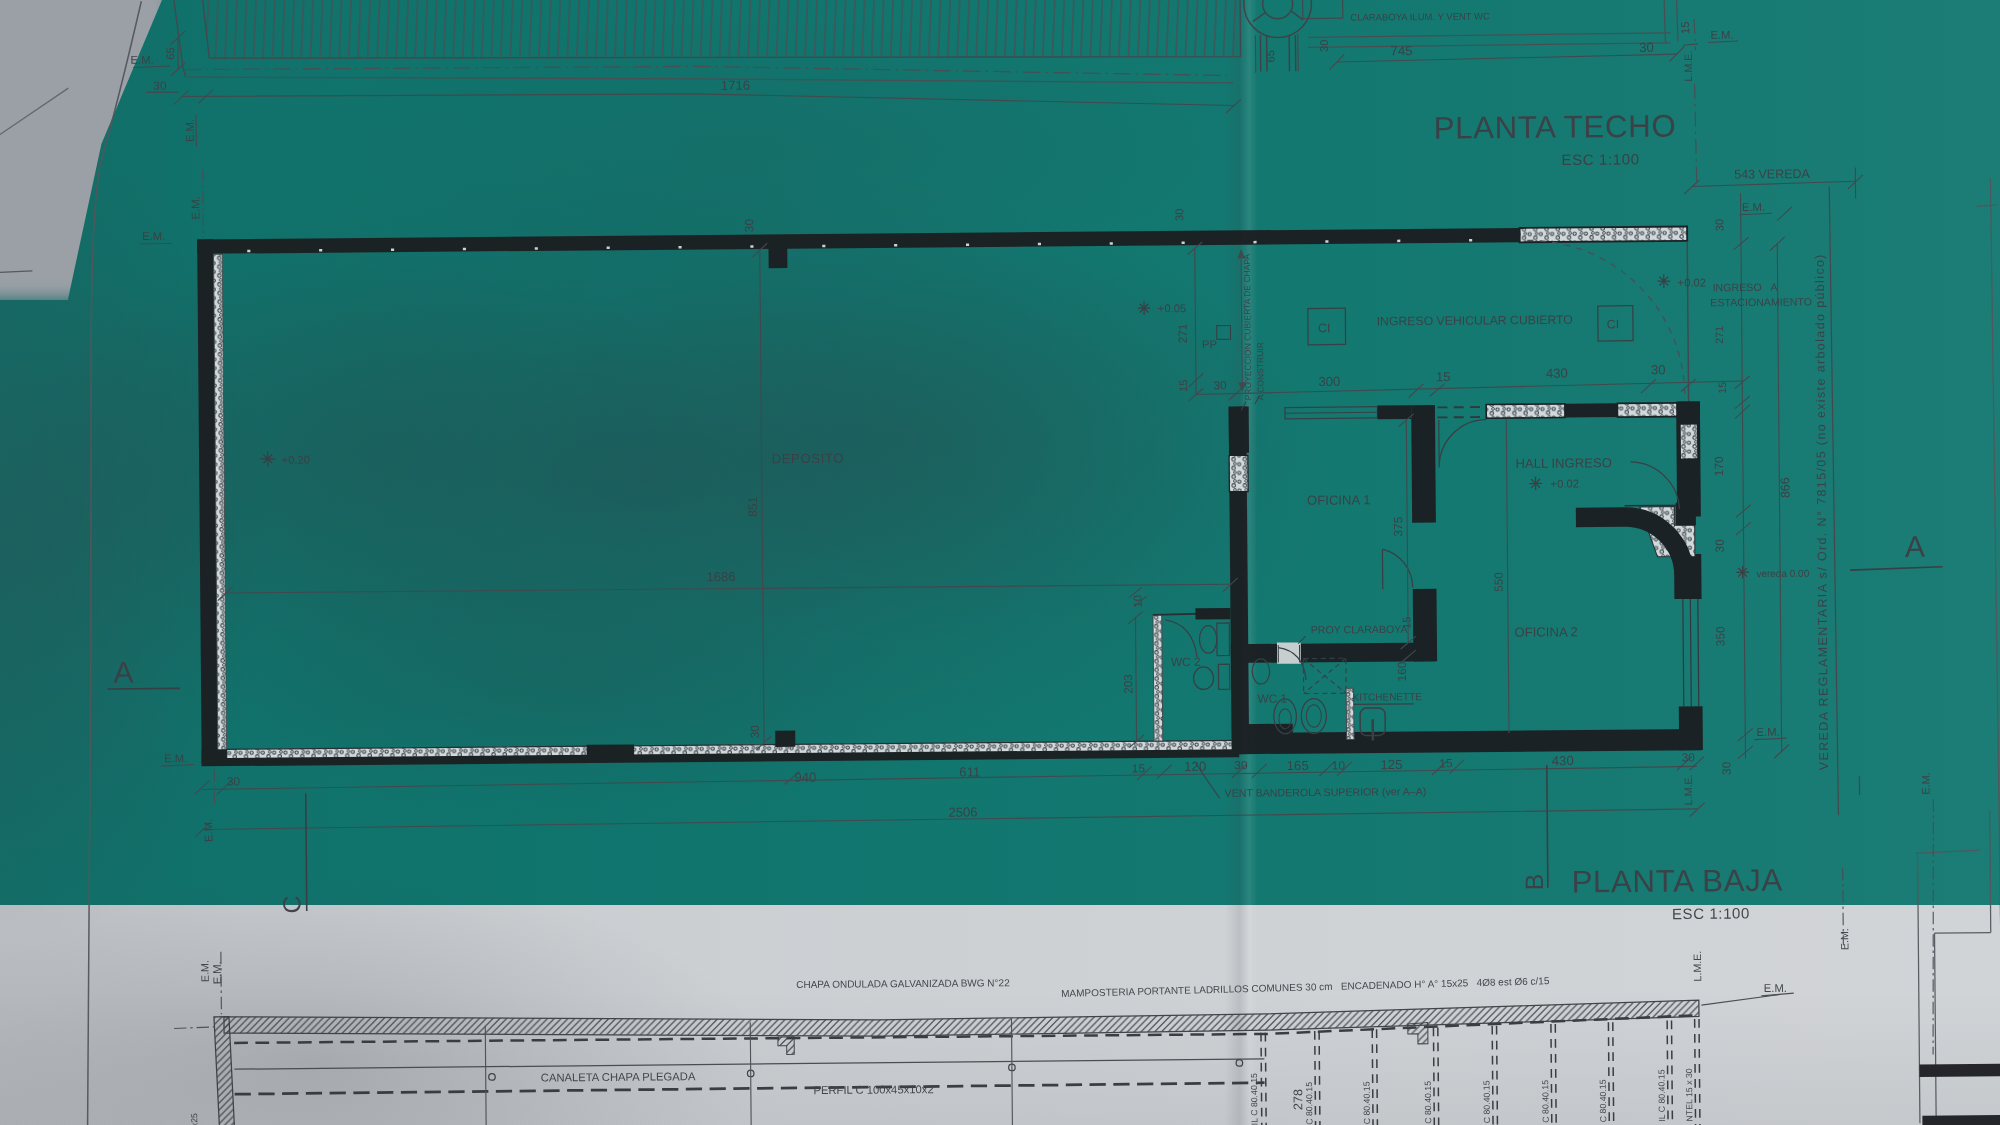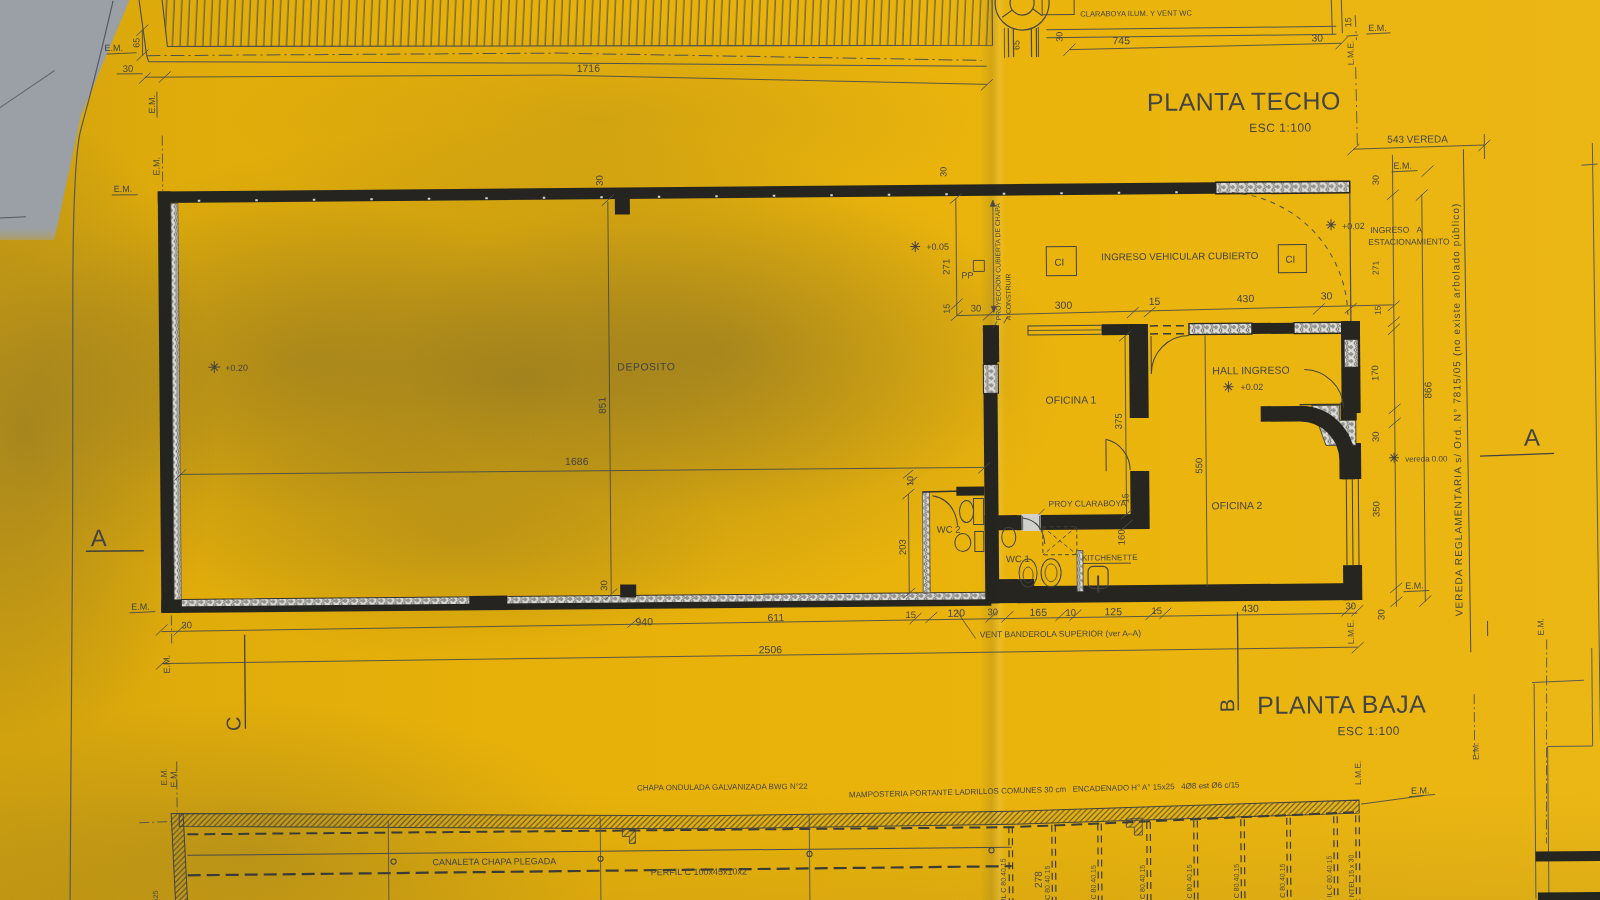--- a/index.html
+++ b/index.html
@@ -1,16 +1,16 @@
 <!DOCTYPE html>
 <html><head>
 <meta charset="utf-8">
 <style>
 html,body{margin:0;padding:0;width:1600px;height:900px;overflow:hidden;background:#cfd2d5;}
-#page{position:relative;width:1600px;height:900px;background:#eab308;font-family:"Liberation Sans",sans-serif;}
+#page{position:relative;width:1600px;height:724px;background:#0f766e;font-family:"Liberation Sans",sans-serif;}
 .sh{position:absolute;pointer-events:none;}
 svg text{font-family:"Liberation Sans",sans-serif;fill:#3c3f45;}
 </style>
 </head>
 <body>
 <div id="page">
 
 <div class="sh" style="left:0;top:0;width:1600px;height:900px;background:
 radial-gradient(ellipse 700px 330px at 520px 380px, rgba(48,54,62,0.30), rgba(48,54,62,0) 78%),
 radial-gradient(ellipse 430px 220px at 720px 350px, rgba(48,54,62,0.20), rgba(48,54,62,0) 75%),

